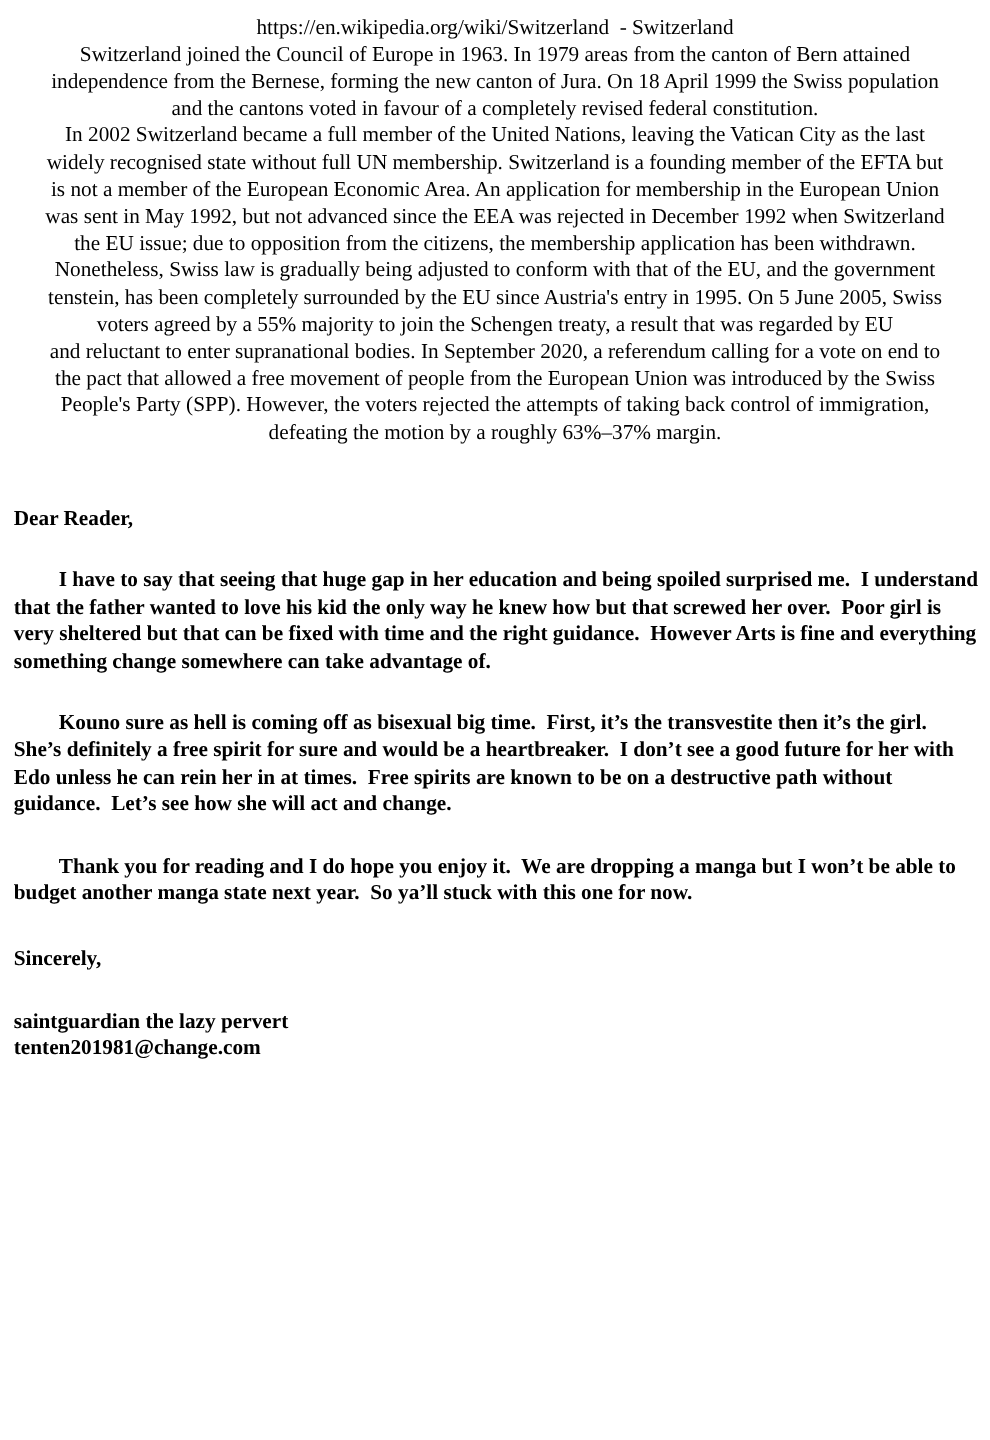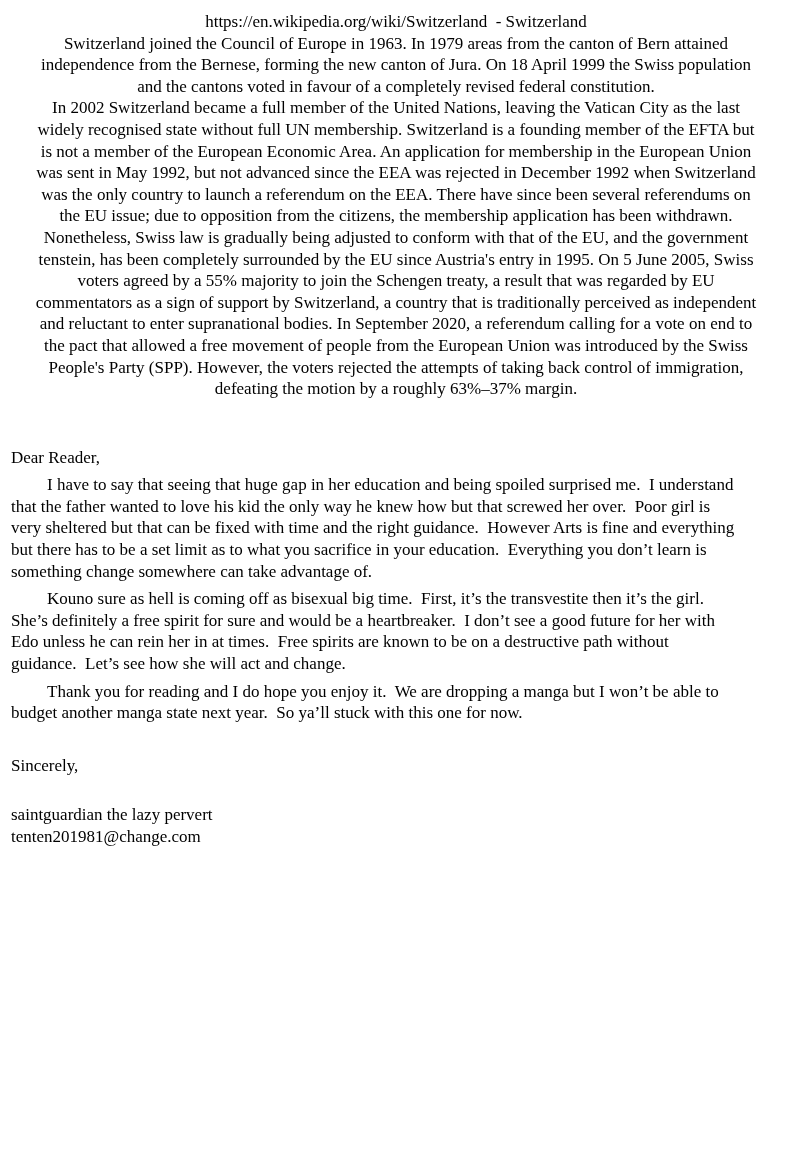--- a/index.html
+++ b/index.html
@@ -22,26 +22,27 @@
     padding-top: 11px;
     text-align: center;
   }
   .line {
     white-space: pre;
   }
   .letter-block {
     margin-left: 11px;
     margin-right: 6px;
     text-align: left;
+    font-weight: bold;
   }
   .salutation {
     margin-top: 47px;
   }
   .para {
-    margin-top: 6px;
+    margin-top: 28px;
   }
   .indent {
     text-indent: 36px;
   }
   .closing {
     margin-top: 31px;
   }
   .signature-block {
     margin-top: 28px;
   }
@@ -53,40 +54,37 @@
 
   <div class="wiki-block">
     <div class="line">https://en.wikipedia.org/wiki/Switzerland  - Switzerland</div>
     <div class="line">Switzerland joined the Council of Europe in 1963. In 1979 areas from the canton of Bern attained</div>
     <div class="line">independence from the Bernese, forming the new canton of Jura. On 18 April 1999 the Swiss population</div>
     <div class="line">and the cantons voted in favour of a completely revised federal constitution.</div>
     <div class="line">In 2002 Switzerland became a full member of the United Nations, leaving the Vatican City as the last</div>
     <div class="line">widely recognised state without full UN membership. Switzerland is a founding member of the EFTA but</div>
     <div class="line">is not a member of the European Economic Area. An application for membership in the European Union</div>
     <div class="line">was sent in May 1992, but not advanced since the EEA was rejected in December 1992 when Switzerland</div>
-    <div class="line">was the only country to launch a referendum on the EEA. There have since been several referendums on</div>
     <div class="line">the EU issue; due to opposition from the citizens, the membership application has been withdrawn.</div>
     <div class="line">Nonetheless, Swiss law is gradually being adjusted to conform with that of the EU, and the government</div>
     <div class="line">tenstein, has been completely surrounded by the EU since Austria's entry in 1995. On 5 June 2005, Swiss</div>
     <div class="line">voters agreed by a 55% majority to join the Schengen treaty, a result that was regarded by EU</div>
-    <div class="line">commentators as a sign of support by Switzerland, a country that is traditionally perceived as independent</div>
     <div class="line">and reluctant to enter supranational bodies. In September 2020, a referendum calling for a vote on end to</div>
     <div class="line">the pact that allowed a free movement of people from the European Union was introduced by the Swiss</div>
     <div class="line">People's Party (SPP). However, the voters rejected the attempts of taking back control of immigration,</div>
     <div class="line">defeating the motion by a roughly 63%–37% margin.</div>
   </div>
 
   <div class="letter-block">
     <div class="line salutation">Dear Reader,</div>
 
     <div class="para">
       <div class="line indent">I have to say that seeing that huge gap in her education and being spoiled surprised me.  I understand</div>
       <div class="line">that the father wanted to love his kid the only way he knew how but that screwed her over.  Poor girl is</div>
       <div class="line">very sheltered but that can be fixed with time and the right guidance.  However Arts is fine and everything</div>
-      <div class="line">but there has to be a set limit as to what you sacrifice in your education.  Everything you don’t learn is</div>
       <div class="line">something change somewhere can take advantage of.</div>
     </div>
 
     <div class="para">
       <div class="line indent">Kouno sure as hell is coming off as bisexual big time.  First, it’s the transvestite then it’s the girl.</div>
       <div class="line">She’s definitely a free spirit for sure and would be a heartbreaker.  I don’t see a good future for her with</div>
       <div class="line">Edo unless he can rein her in at times.  Free spirits are known to be on a destructive path without</div>
       <div class="line">guidance.  Let’s see how she will act and change.</div>
     </div>
 

